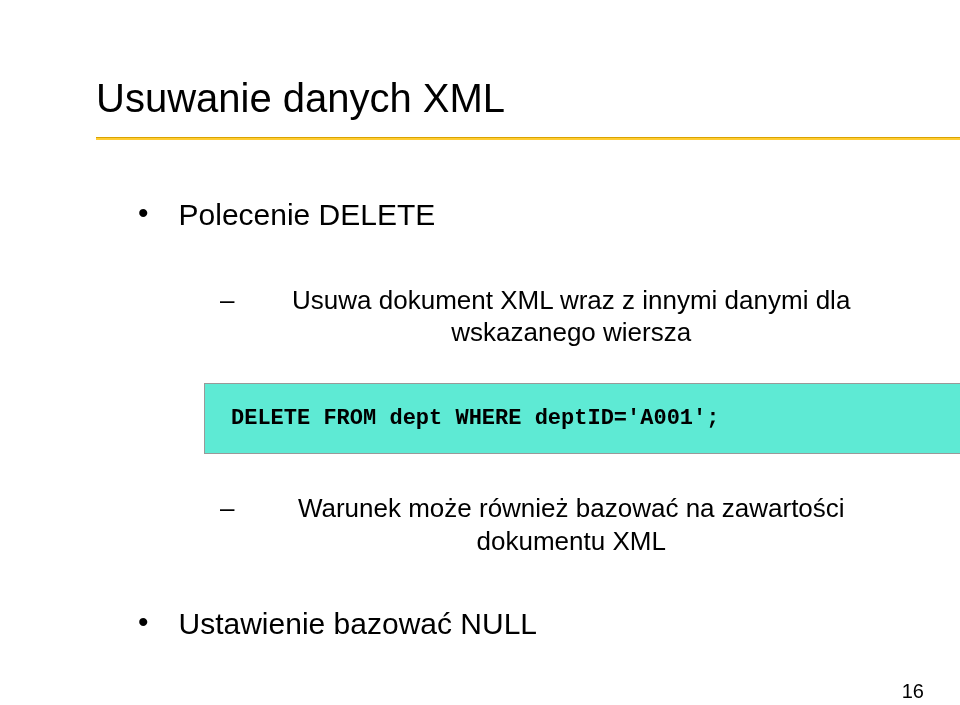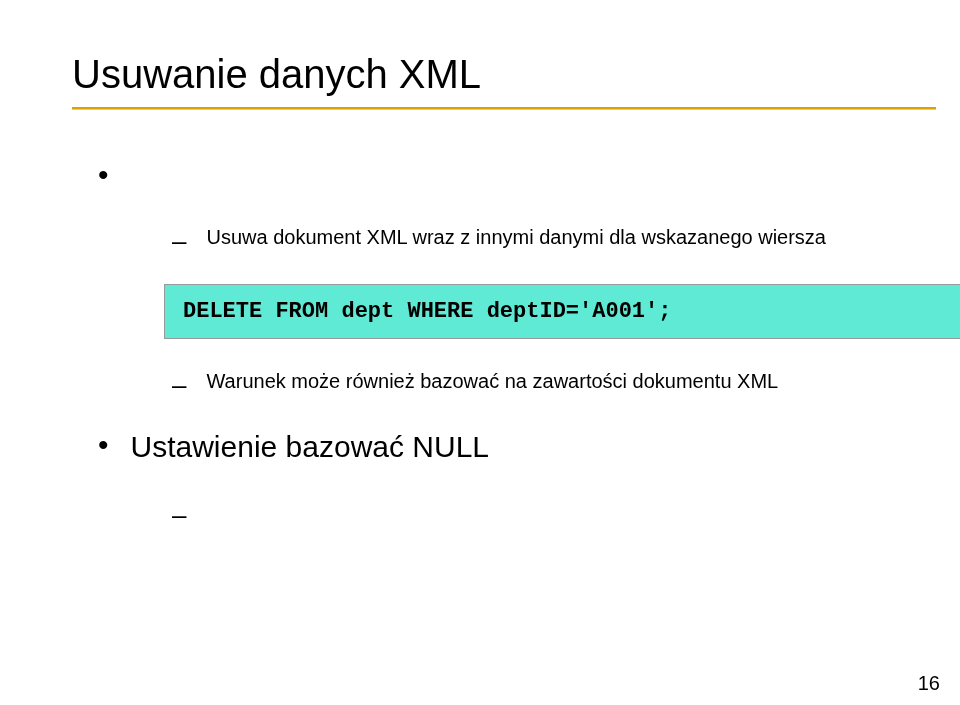--- a/index.html
+++ b/index.html
@@ -1,16 +1,16 @@
 <!DOCTYPE html>
 <html><head>
   <meta charset="utf-8">
   <style>
     * {
-      margin: 8px;
+      margin: 16px;
       padding: 0;
       box-sizing: border-box;
     }
     body {
       width: 960px;
       height: 705px;
       background: #ffffff;
       font-family: Arial, Helvetica, sans-serif;
       position: relative;
       padding: 28px 48px 0 48px;
@@ -56,23 +56,24 @@
       margin-bottom: 10px;
       margin-top: 4px;
     }
     .dash {
       font-size: 26px;
       color: #000;
       margin-right: 12px;
       line-height: 1.25;
     }
     .dash-text {
-      font-size: 20px;
+      font-size: 26px;
       color: #000;
       line-height: 1.25;
+      text-align: center;
     }
     .code-box {
       background: #5eead4;
       border: 1px solid #999;
       padding: 4px 10px;
       margin-top: 8px;
       margin-bottom: 18px;
       display: inline-block;
       min-width: 820px;
     }
@@ -80,35 +81,36 @@
       font-family: "Courier New", Courier, monospace;
       font-size: 22px;
       font-weight: bold;
       color: #000;
       white-space: pre;
       line-height: 1.35;
     }
     .page-number {
       position: absolute;
       bottom: 18px;
-      right: 28px;
+      right: 52px;
       font-size: 20px;
       color: #000;
     }
   </style>
 </head>
 <body>
 
 <div class="title">Usuwanie danych XML</div>
 <div class="title-underline"></div>
 
 <div class="content">
 
   <div class="bullet-line">
     <span class="bullet-dot">•</span>
+    <span class="bullet-text">Polecenie DELETE</span>
   </div>
 
   <div class="sub-block">
     <div class="dash-line">
       <span class="dash">–</span>
       <span class="dash-text">Usuwa dokument XML wraz z innymi danymi dla wskazanego wiersza</span>
     </div>
     <div class="code-box">
       <div class="code-text">DELETE FROM dept WHERE deptID='A001';</div>
     </div>

